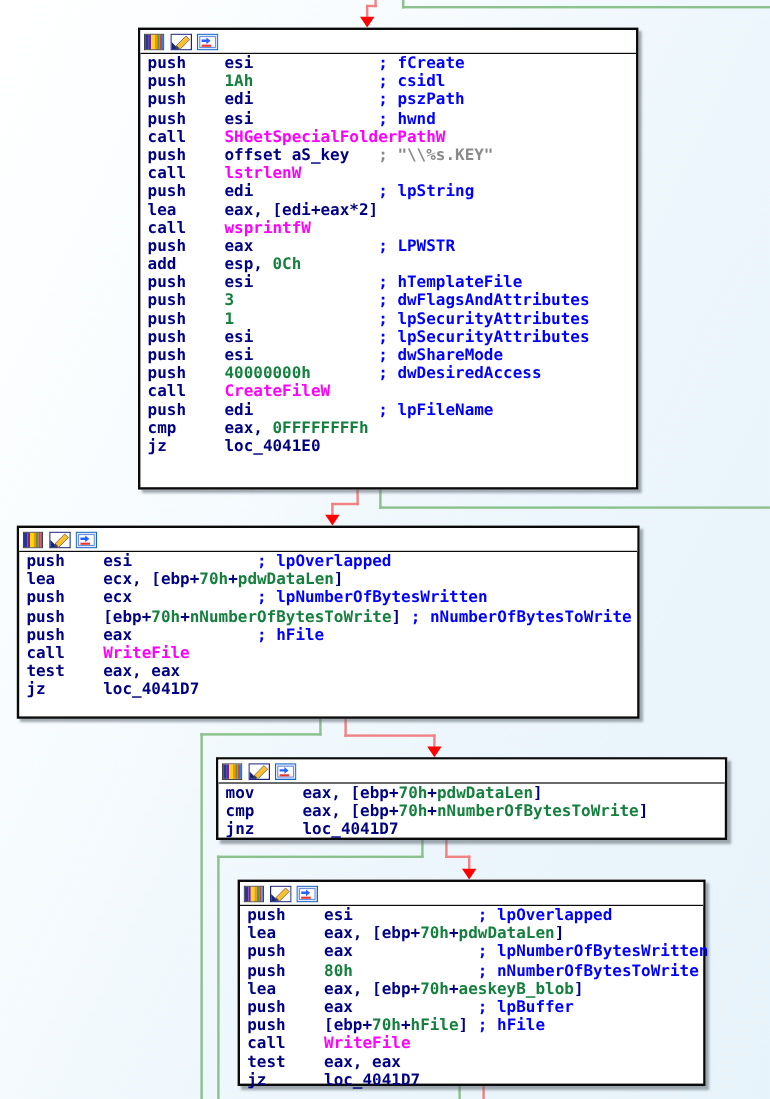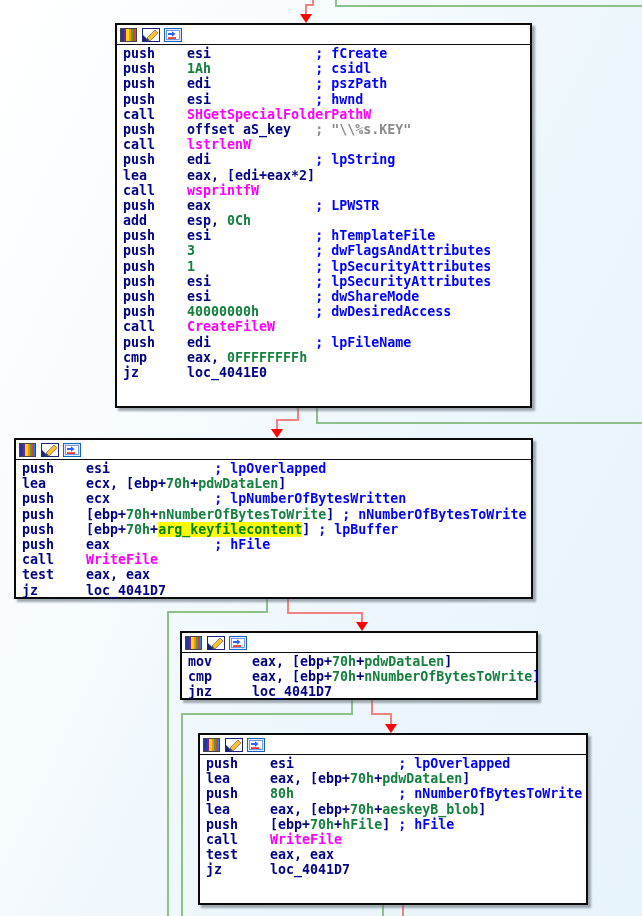--- a/index.html
+++ b/index.html
@@ -147,28 +147,27 @@
             <path d="M4,5 L8,5 L8,3.2 L11.5,6 L8,8.8 L8,7 L4,7 Z" fill="#2962ff"></path>
             <rect x="4" y="9.2" width="8" height="1.8" fill="#e53935"></rect>
           </svg>
         </span>
       </div>
       <div class="code">
         <div class="cl"><span class="sb">push    esi             </span><span class="sc">; lpOverlapped</span></div>
         <div class="cl"><span class="sb">lea     ecx, [ebp+</span><span class="sg">70h</span><span class="sb">+</span><span class="sg">pdwDataLen</span><span class="sb">]</span></div>
         <div class="cl"><span class="sb">push    ecx             </span><span class="sc">; lpNumberOfBytesWritten</span></div>
         <div class="cl"><span class="sb">push    [ebp+</span><span class="sg">70h</span><span class="sb">+</span><span class="sg">nNumberOfBytesToWrite</span><span class="sb">] </span><span class="sc">; nNumberOfBytesToWrite</span></div>
-        <div class="cl"><span class="sb">push    [ebp+</span><span class="sg">70h</span><span class="sb">+</span><span class="sh">arg_keyfilecontent</span><span class="sb">] </span><span class="sc">; lpBuffer</span></div>
         <div class="cl"><span class="sb">push    eax             </span><span class="sc">; hFile</span></div>
         <div class="cl"><span class="sb">call    </span><span class="sm">WriteFile</span></div>
         <div class="cl"><span class="sb">test    eax, eax</span></div>
         <div class="cl"><span class="sb">jz      loc_4041D7</span></div>
       </div>
     </div>
-    <div class="block" style="left: 180px; top: 631px; width: 358px; height: 69px;">
+    <div class="block" style="left: 180px; top: 631px; width: 426px; height: 69px;">
       <div class="titlebar">
         <span class="tb-icon">
           <svg width="17" height="14" viewBox="0 0 17 14">
             <rect x="0.5" y="0.5" width="16" height="13" fill="#fff" stroke="#444"></rect>
             <rect x="1" y="1" width="3" height="12" fill="#283593"></rect>
             <rect x="4" y="1" width="2" height="12" fill="#7b1fa2"></rect>
             <rect x="6" y="1" width="3" height="12" fill="#ffd600"></rect>
             <rect x="9" y="1" width="2" height="12" fill="#ff8f00"></rect>
             <rect x="11" y="1" width="2" height="12" fill="#43a047"></rect>
             <rect x="13" y="1" width="2" height="12" fill="#e53935"></rect>
@@ -225,21 +224,23 @@
             <rect x="0.5" y="0.5" width="17" height="13" fill="#dfe8ff" stroke="#1565c0"></rect>
             <rect x="2.5" y="2.5" width="13" height="9" fill="#ffffff" stroke="#5c85d6" stroke-width="0.8"></rect>
             <path d="M4,5 L8,5 L8,3.2 L11.5,6 L8,8.8 L8,7 L4,7 Z" fill="#2962ff"></path>
             <rect x="4" y="9.2" width="8" height="1.8" fill="#e53935"></rect>
           </svg>
         </span>
       </div>
       <div class="code">
         <div class="cl"><span class="sb">push    esi             </span><span class="sc">; lpOverlapped</span></div>
         <div class="cl"><span class="sb">lea     eax, [ebp+</span><span class="sg">70h</span><span class="sb">+</span><span class="sg">pdwDataLen</span><span class="sb">]</span></div>
+        <div class="cl"><span class="sb">push    eax             </span><span class="sc">; lpNumberOfBytesWritten</span></div>
         <div class="cl"><span class="sb">push    </span><span class="sg">80h</span><span class="sb">             </span><span class="sc">; nNumberOfBytesToWrite</span></div>
         <div class="cl"><span class="sb">lea     eax, [ebp+</span><span class="sg">70h</span><span class="sb">+</span><span class="sg">aeskeyB_blob</span><span class="sb">]</span></div>
+        <div class="cl"><span class="sb">push    eax             </span><span class="sc">; lpBuffer</span></div>
         <div class="cl"><span class="sb">push    [ebp+</span><span class="sg">70h</span><span class="sb">+</span><span class="sg">hFile</span><span class="sb">] </span><span class="sc">; hFile</span></div>
         <div class="cl"><span class="sb">call    </span><span class="sm">WriteFile</span></div>
         <div class="cl"><span class="sb">test    eax, eax</span></div>
         <div class="cl"><span class="sb">jz      loc_4041D7</span></div>
       </div>
     </div>
   </div>
 
 </body></html>

